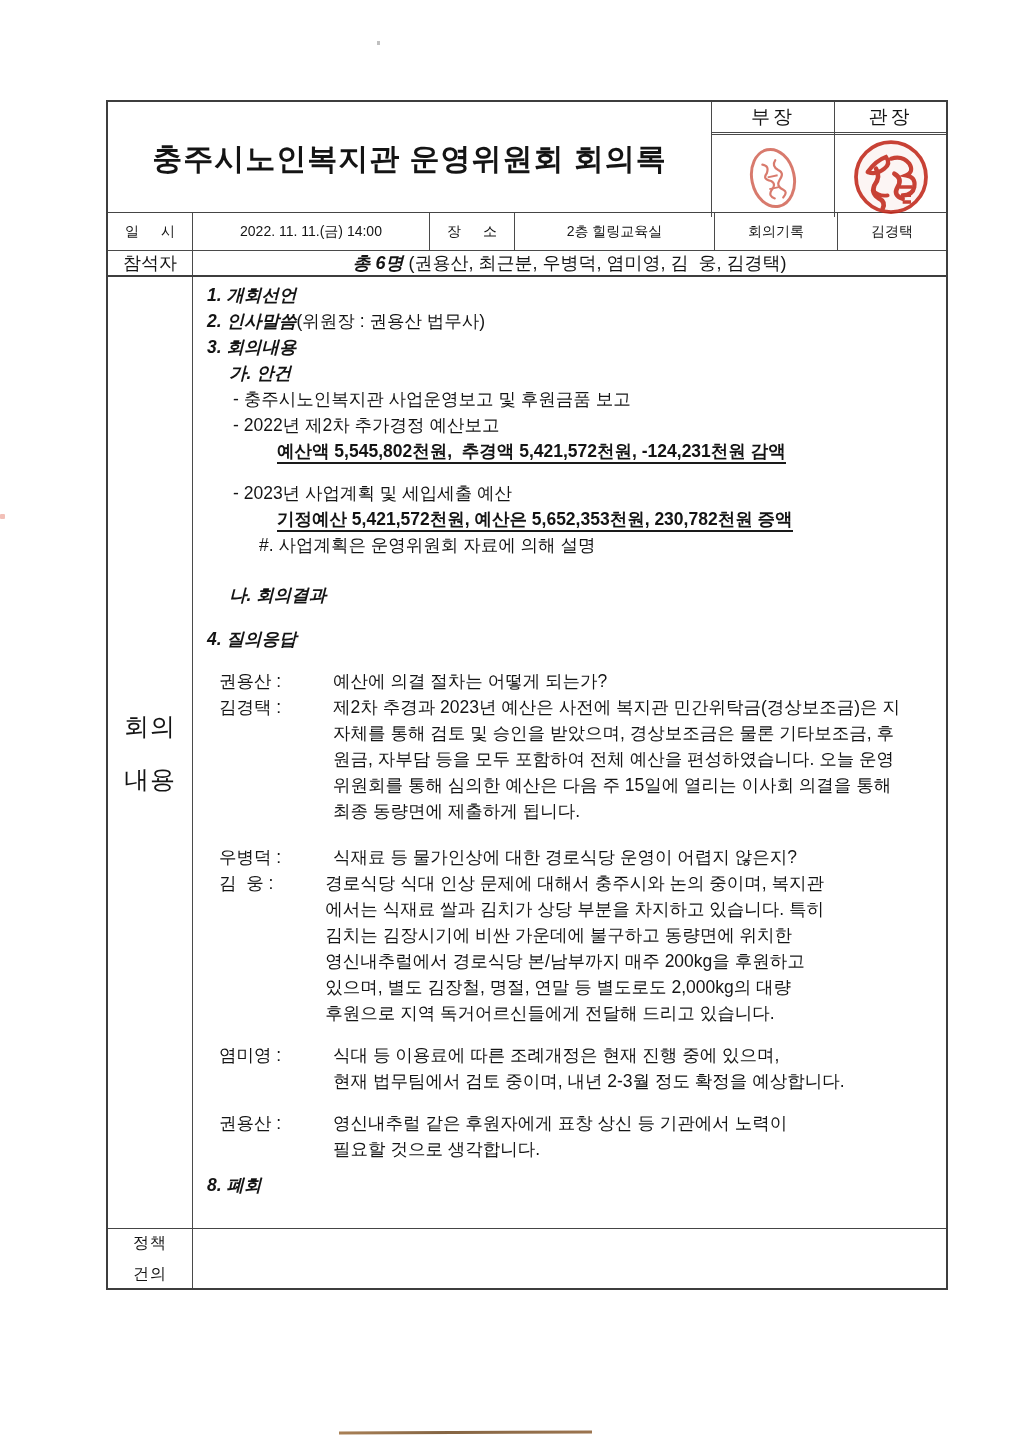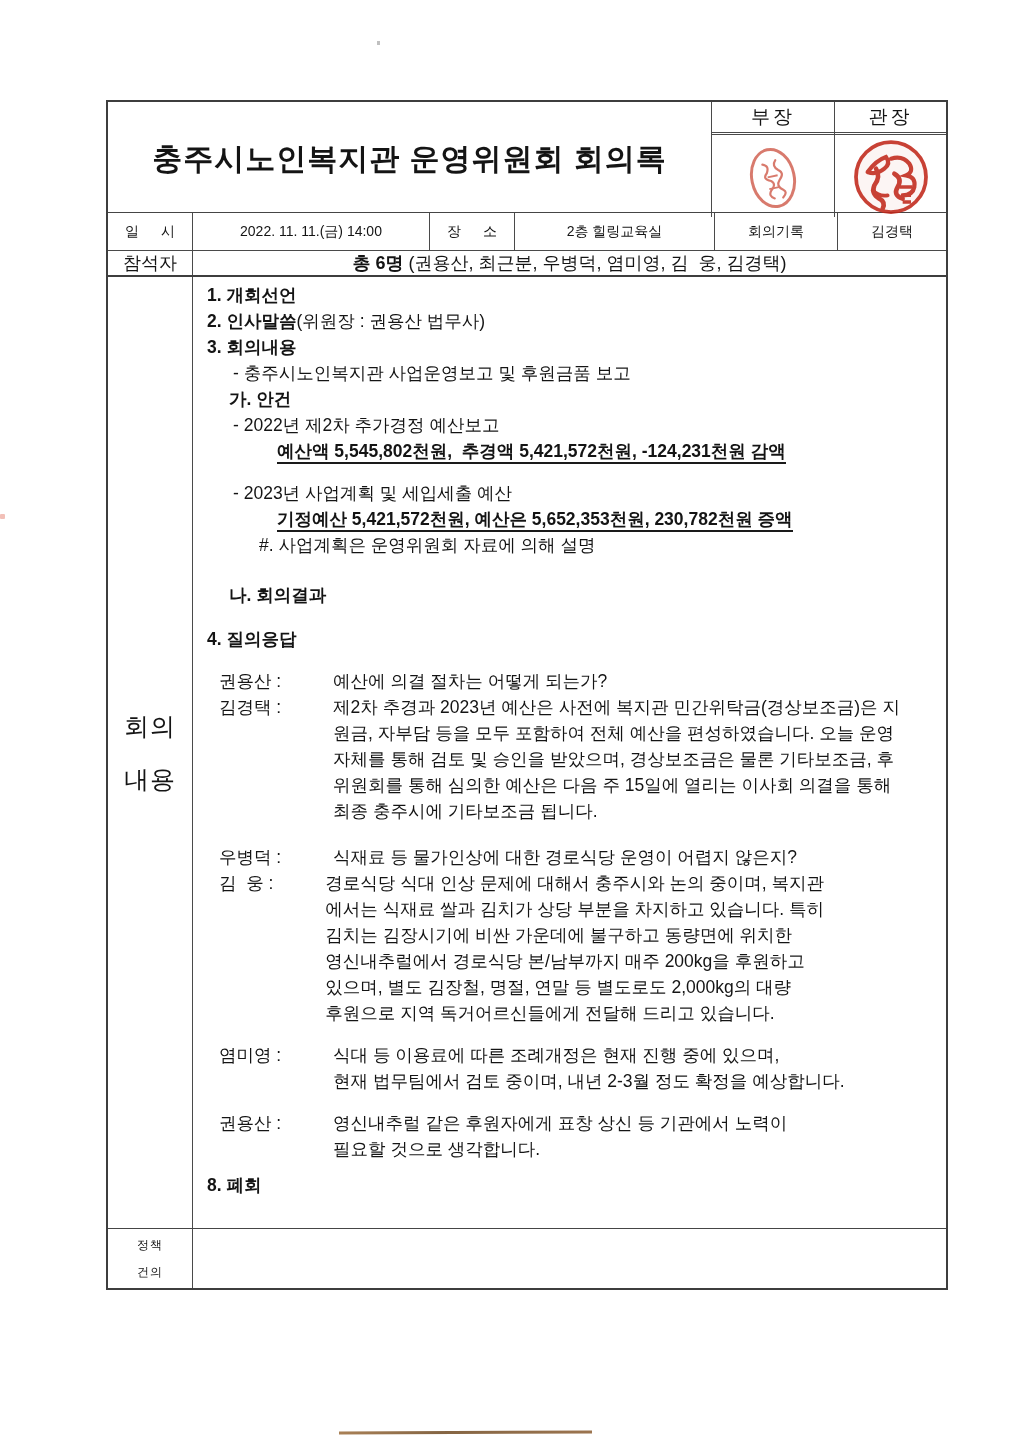--- a/index.html
+++ b/index.html
@@ -52,25 +52,25 @@
   
   .mainrow{display:grid;grid-template-columns:84px 1fr;height:953px;border-top:2px solid #3e3e3e;}
   .side-label{
     display:flex;flex-direction:column;align-items:center;justify-content:center;
     gap:20px;font-size:25px;letter-spacing:1px;
   }
   .content{padding:5px 8px 0 0;overflow:hidden;}
 
   
   .policy{display:grid;grid-template-columns:84px 1fr;height:60px;border-top:1.8px solid #454545;}
-  .policy .side-label{gap:10px;font-size:12px;}
+  .policy .side-label{gap:10px;font-size:16px;}
 
   
   .line{font-size:17.5px;line-height:26px;white-space:pre-wrap;color:#141414;}
-  .b{font-weight:bold;}
+  .b{font-weight:bold;font-style:italic;}
   .i0{padding-left:14px;}
   .i1{padding-left:36px;}
   .i1b{padding-left:40px;}
   .i2{padding-left:52px;}
   .i3{padding-left:66px;}
   .ul{border-bottom:2px solid #1a1a1a;padding-bottom:1px;font-weight:bold;margin-left:32px;}
   .speech{display:flex;padding-left:26px;}
   .sp-name,.sp-colon{white-space:pre;flex:0 0 auto;}
   .sp-text{flex:1 1 auto;margin-left:47px;}
   .sp-text div{white-space:pre-wrap;}
@@ -139,35 +139,35 @@
 
     <div class="mainrow">
       <div class="side-label">
         <span>회의</span>
         <span>내용</span>
       </div>
       <div class="content bl">
           <div class="line i0 b">1. 개회선언</div>
           <div class="line i0"><span class="b">2. 인사말씀</span><span>(위원장 : 권용산 법무사)</span></div>
           <div class="line i0 b">3. 회의내용</div>
+          <div class="line i1 b">가. 안건</div>
           <div class="line i1b">- 충주시노인복지관 사업운영보고 및 후원금품 보고</div>
-          <div class="line i1 b">가. 안건</div>
           <div class="line i1b">- 2022년 제2차 추가경정 예산보고</div>
           <div class="line i2"><span class="ul">예산액 5,545,802천원,  추경액 5,421,572천원, -124,231천원 감액</span></div>
           <div style="height: 16px;"></div>
           <div class="line i1b">- 2023년 사업계획 및 세입세출 예산</div>
           <div class="line i2"><span class="ul">기정예산 5,421,572천원, 예산은 5,652,353천원, 230,782천원 증액</span></div>
           <div class="line i3">#. 사업계획은 운영위원회 자료에 의해 설명</div>
           <div style="height: 24px;"></div>
           <div class="line i1 b">나. 회의결과</div>
           <div style="height: 18px;"></div>
           <div class="line i0 b">4. 질의응답</div>
           <div style="height: 16px;"></div>
           <div class="line speech"><span class="sp-name">권용산</span><span class="sp-colon"> : </span><div class="sp-text"><div>예산에 의결 절차는 어떻게 되는가?</div></div></div>
-          <div class="line speech"><span class="sp-name">김경택</span><span class="sp-colon"> : </span><div class="sp-text"><div>제2차 추경과 2023년 예산은 사전에 복지관 민간위탁금(경상보조금)은 지</div><div>원금, 자부담 등을 모두 포함하여 전체 예산을 편성하였습니다. 오늘 운영</div><div>자체를 통해 검토 및 승인을 받았으며, 경상보조금은 물론 기타보조금, 후</div><div>위원회를 통해 심의한 예산은 다음 주 15일에 열리는 이사회 의결을 통해</div><div>최종 충주시에 기타보조금 됩니다.</div></div></div>
+          <div class="line speech"><span class="sp-name">김경택</span><span class="sp-colon"> : </span><div class="sp-text"><div>제2차 추경과 2023년 예산은 사전에 복지관 민간위탁금(경상보조금)은 지</div><div>자체를 통해 검토 및 승인을 받았으며, 경상보조금은 물론 기타보조금, 후</div><div>원금, 자부담 등을 모두 포함하여 전체 예산을 편성하였습니다. 오늘 운영</div><div>위원회를 통해 심의한 예산은 다음 주 15일에 열리는 이사회 의결을 통해</div><div>최종 동량면에 제출하게 됩니다.</div></div></div>
           <div style="height: 20px;"></div>
           <div class="line speech"><span class="sp-name">우병덕</span><span class="sp-colon"> : </span><div class="sp-text"><div>식재료 등 물가인상에 대한 경로식당 운영이 어렵지 않은지?</div></div></div>
           <div class="line speech"><span class="sp-name">김  웅</span><span class="sp-colon"> : </span><div class="sp-text"><div>경로식당 식대 인상 문제에 대해서 충주시와 논의 중이며, 복지관</div><div>에서는 식재료 쌀과 김치가 상당 부분을 차지하고 있습니다. 특히</div><div>김치는 김장시기에 비싼 가운데에 불구하고 동량면에 위치한</div><div>영신내추럴에서 경로식당 본/남부까지 매주 200kg을 후원하고</div><div>있으며, 별도 김장철, 명절, 연말 등 별도로도 2,000kg의 대량</div><div>후원으로 지역 독거어르신들에게 전달해 드리고 있습니다.</div></div></div>
           <div style="height: 16px;"></div>
           <div class="line speech"><span class="sp-name">염미영</span><span class="sp-colon"> : </span><div class="sp-text"><div>식대 등 이용료에 따른 조례개정은 현재 진행 중에 있으며,</div><div>현재 법무팀에서 검토 중이며, 내년 2-3월 정도 확정을 예상합니다.</div></div></div>
           <div style="height: 16px;"></div>
           <div class="line speech"><span class="sp-name">권용산</span><span class="sp-colon"> : </span><div class="sp-text"><div>영신내추럴 같은 후원자에게 표창 상신 등 기관에서 노력이</div><div>필요할 것으로 생각합니다.</div></div></div>
           <div style="height: 10px;"></div>
           <div class="line i0 b">8. 폐회</div>
         </div>

